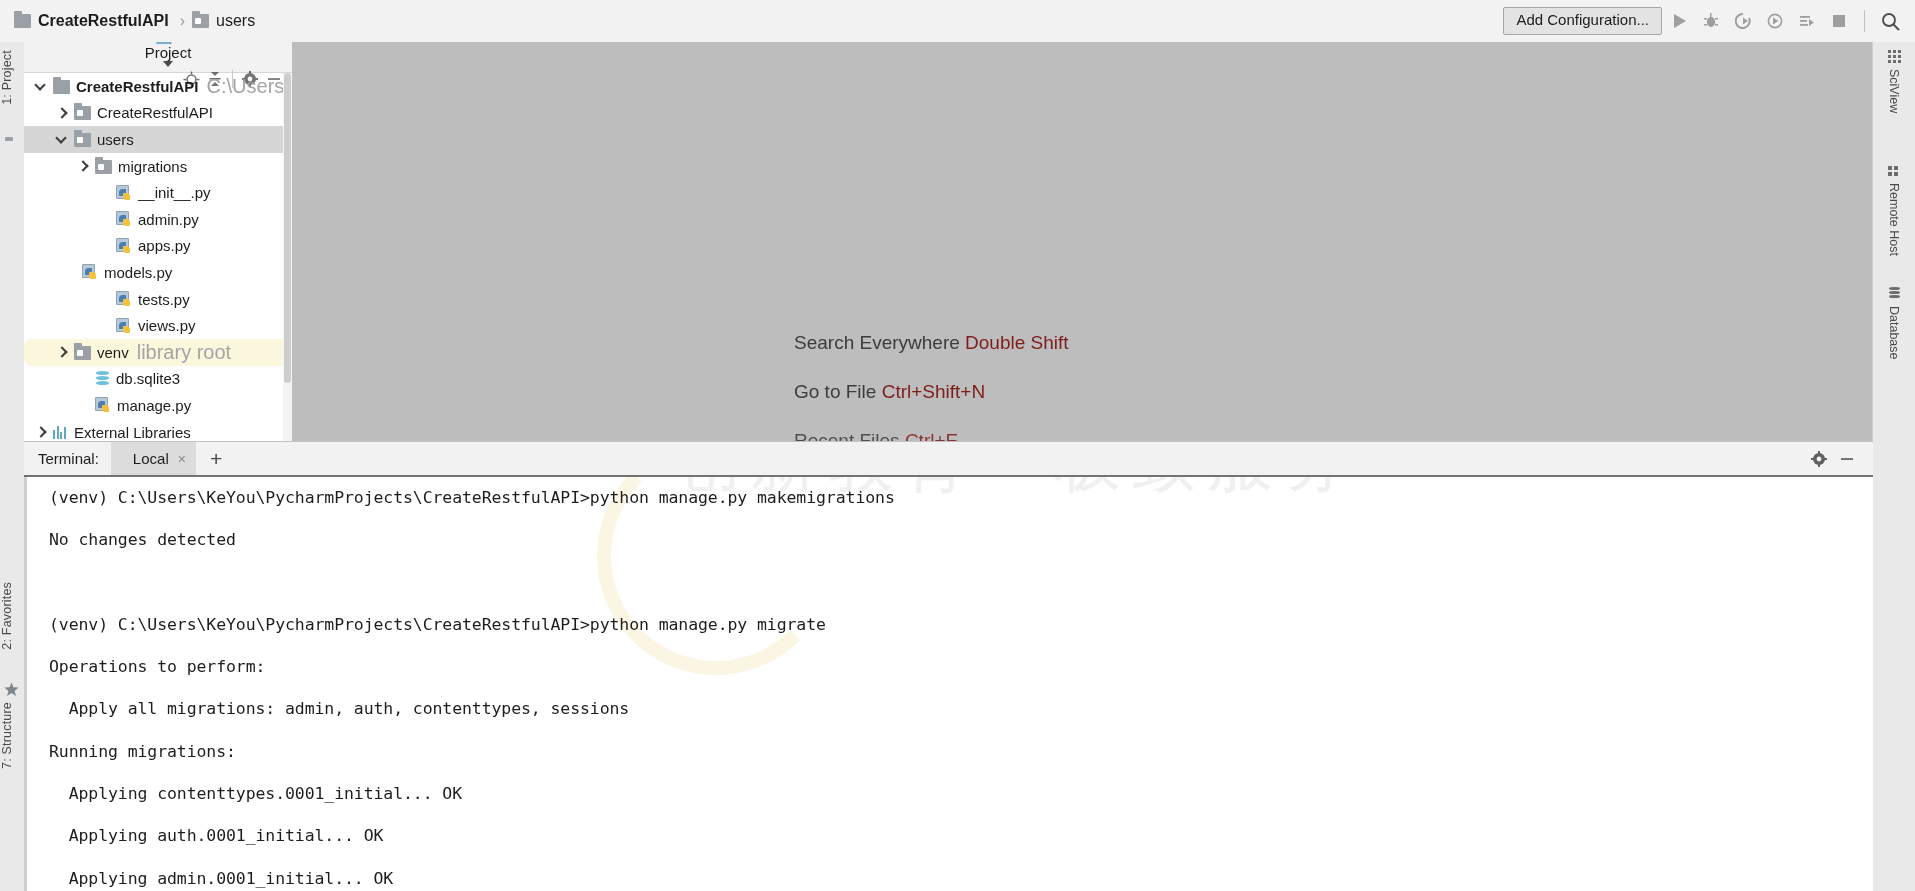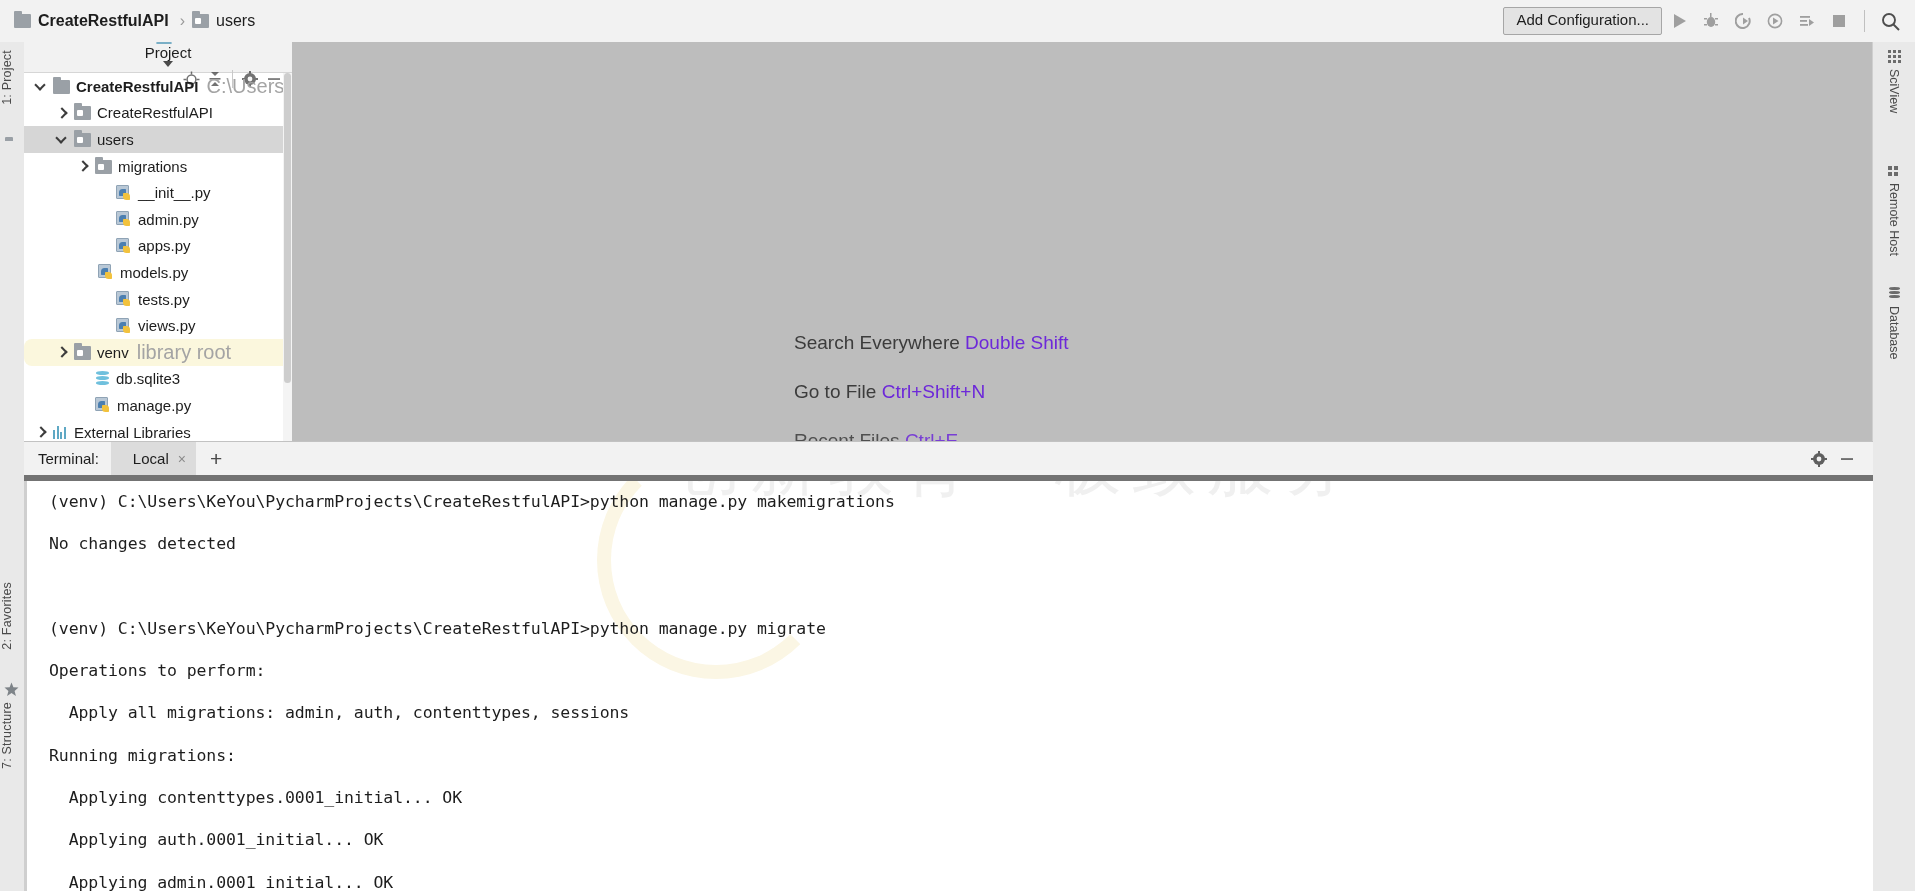--- a/index.html
+++ b/index.html
@@ -290,21 +290,21 @@
     position: absolute;
     left: 502px; top: 290px;
     width: 600px;
   }
   .hint-row {
     font-size: 19px;
     color: #3c3c3c;
     margin-bottom: 27px;
     white-space: nowrap;
   }
-  .hint-key { color: #6d28d9; }
+  .hint-key { color: #7f1d1d; }
   .hint-row.cut { opacity: .85; }
 
   
   .pp-scroll {
     position: absolute;
     right: 0; top: 31px;
     width: 9px; height: 368px;
     background: #f4f4f4;
   }
   .pp-scroll i {
@@ -362,21 +362,21 @@
   .terminal {
     position: absolute;
     left: 24px; top: 441px;
     width: 1849px; height: 450px;
     background: #fff;
   }
   .term-header {
     height: 33px;
     background: #f2f2f2;
     border-top: 1px solid #c2c2c2;
-    border-bottom: 6px solid #737373;
+    border-bottom: 2px solid #737373;
     display: flex;
     align-items: center;
     padding-left: 6px;
   }
   .term-label {
     font-size: 15px;
     color: #1d1d1d;
     padding: 0 12px 0 8px;
   }
   .term-tab {
@@ -626,21 +626,21 @@
         </div>
         <div class="trow" style="padding-left: 73px;">
           <span class="tw-arrow"></span>
           <span class="py-ico" style="margin-left: 5px; display: inline-flex; flex: 0 0 auto;">
             <span class="pg1"></span>
             <span class="pg2"></span>
             <span class="pg3"></span>
           </span>
           <span class="t-label">apps.py</span>
         </div>
-        <div class="trow" style="padding-left: 55px;">
+        <div class="trow" style="padding-left: 39px;">
           <span class="tw-arrow"></span>
           <span class="py-ico" style="margin-left: 5px; display: inline-flex; flex: 0 0 auto;">
             <span class="pg1"></span>
             <span class="pg2"></span>
             <span class="pg3"></span>
           </span>
           <span class="t-label">models.py</span>
         </div>
         <div class="trow" style="padding-left: 73px;">
           <span class="tw-arrow"></span>

